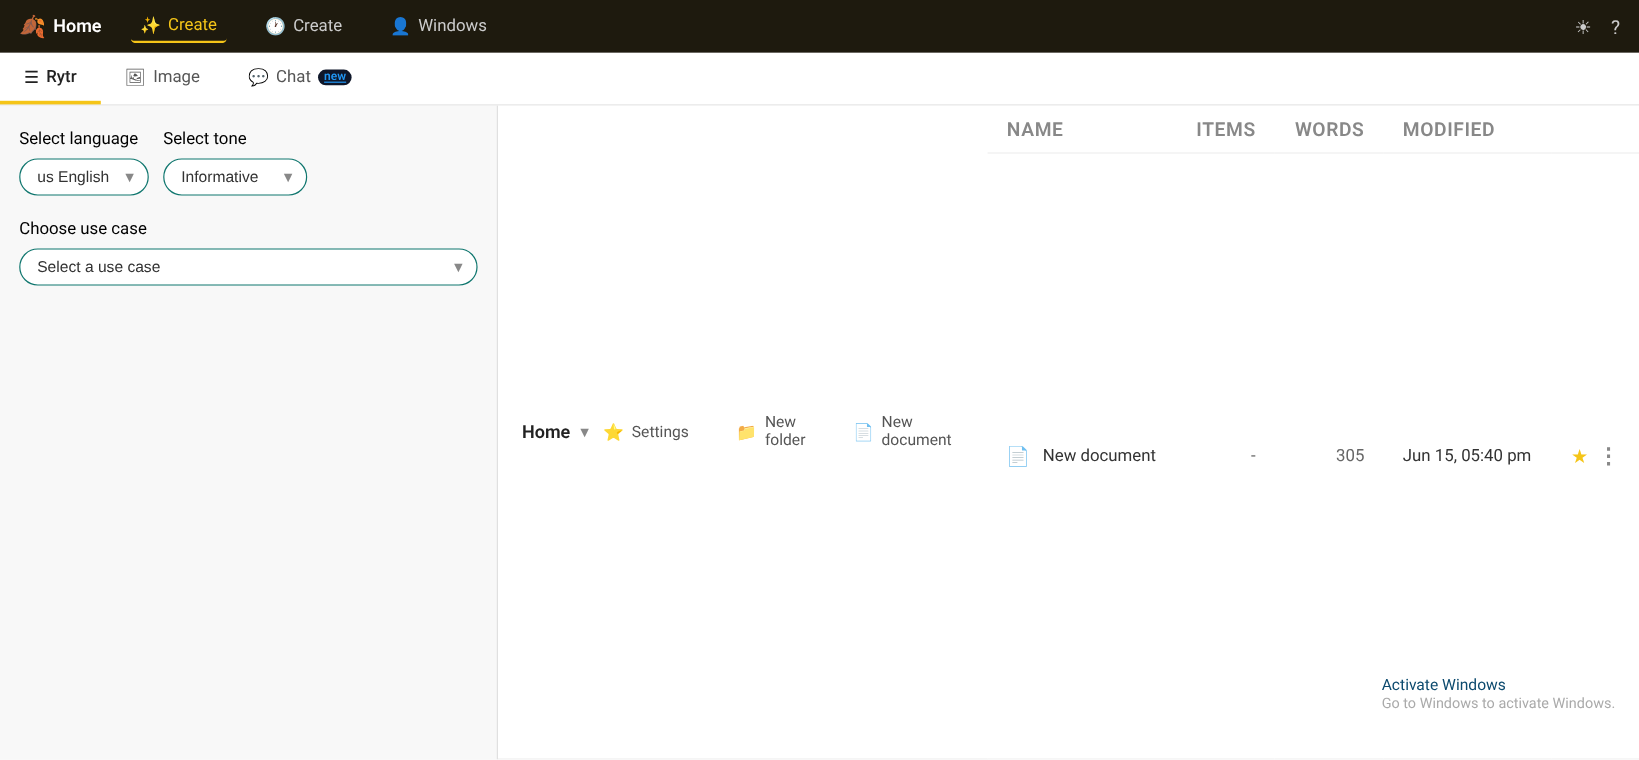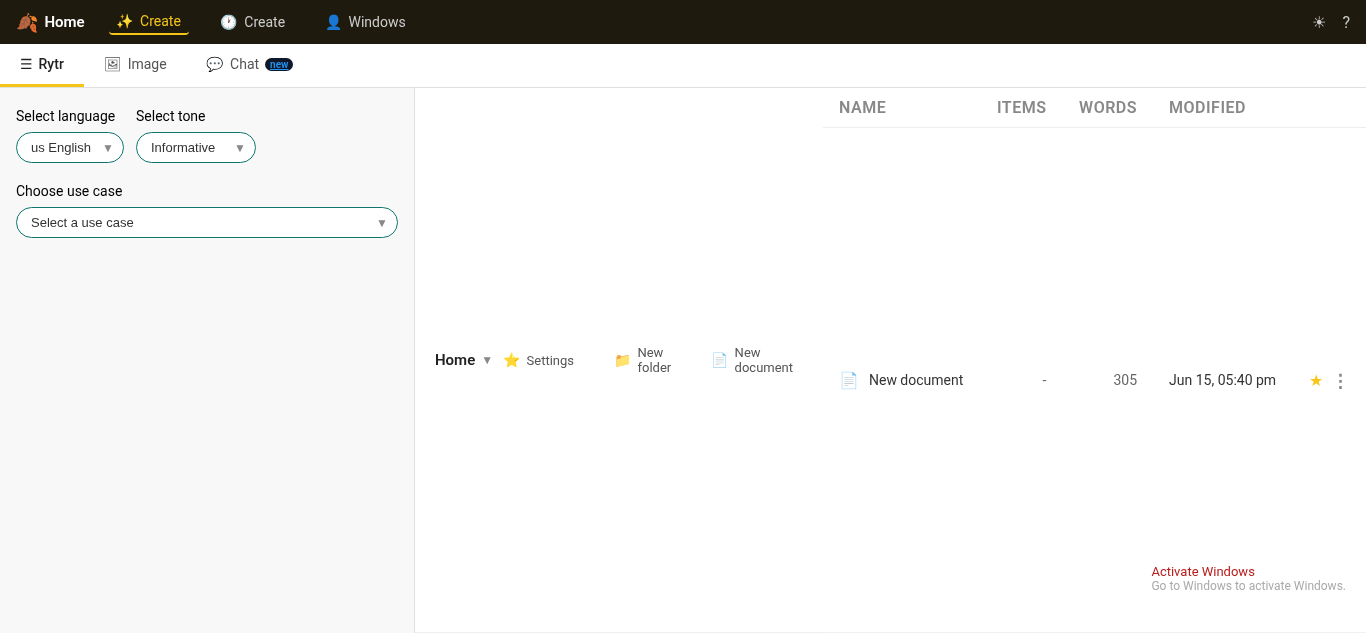--- a/index.html
+++ b/index.html
@@ -226,21 +226,21 @@
 
     
     .activate-windows {
       position: fixed;
       bottom: 40px;
       right: 20px;
       color: #aaa;
       font-size: 12px;
       pointer-events: none;
     }
-    .activate-windows p:first-child { font-size: 13px; color: #b91c1c; }
+    .activate-windows p:first-child { font-size: 13px; color: #0c4a6e; }
   </style>
 </head>
 <body>
 
 <nav class="navbar">
   <div class="navbar-brand">
     <span class="navbar-brand-icon">🍂</span>
     <span>Home</span>
   </div>
 

